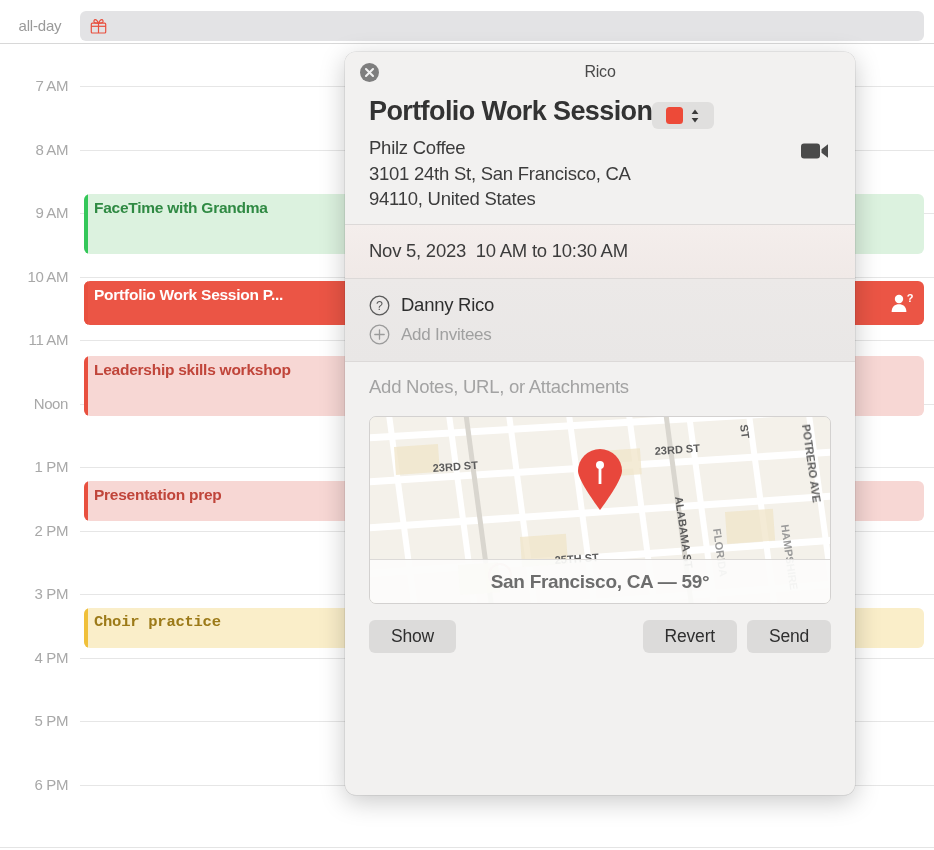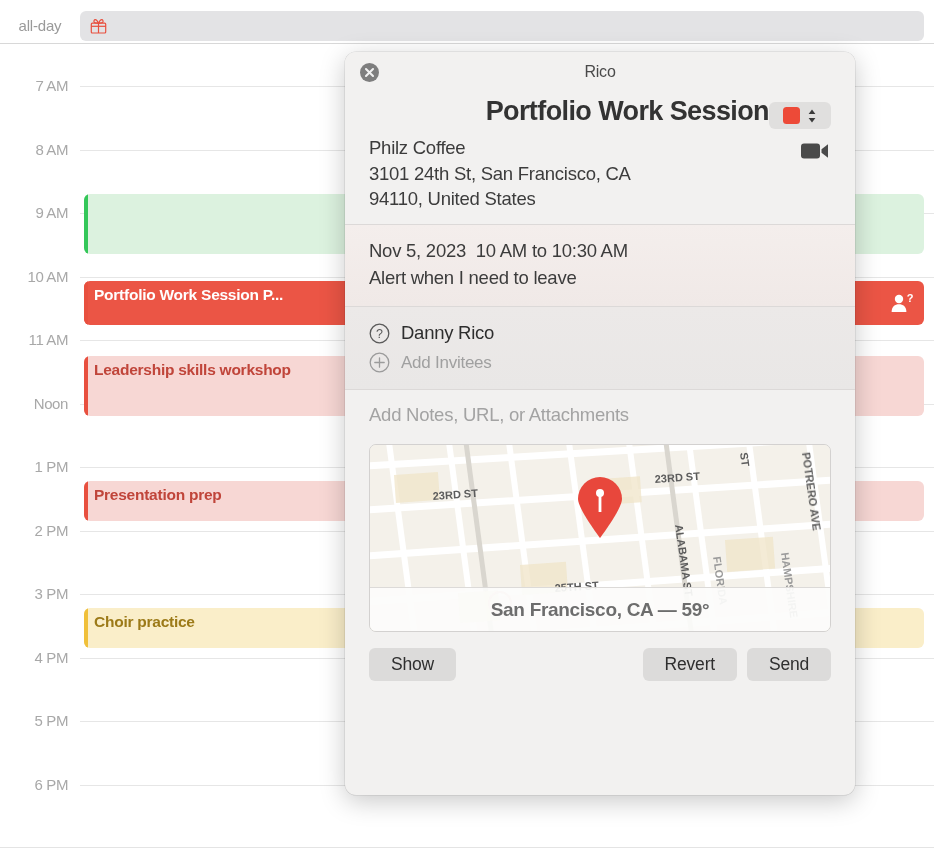--- a/index.html
+++ b/index.html
@@ -76,21 +76,21 @@
     background: #f2f1f0;
   }
   .pop-title { font-size: 16px; color: #4a4a4a; letter-spacing: -0.2px; }
   .close-btn {
     position: absolute; left: 15px; top: 11px; width: 19px; height: 19px;
     cursor: pointer;
   }
 
   .pop-sec { padding: 0 24px; }
   .sec-title-row {
-    display: flex; align-items: flex-start; justify-content: flex-end;
+    display: flex; align-items: flex-start; justify-content: flex-start;
     padding-top: 4px;
   }
   .ev-name {
     font-size: 27px; font-weight: bold; color: #333333; letter-spacing: -0.6px;
     line-height: 1.18;
   }
   .color-pop {
     flex: none; width: 62px; height: 27px; border-radius: 6px;
     background: #e0dfde; display: flex; align-items: center;
     justify-content: center; gap: 7px; margin-top: 6px; cursor: pointer;
@@ -221,41 +221,42 @@
         </div>
         <div class="hour-row" style="top: 740.5px;">
           <div class="hour-label">6 PM</div>
           <div class="hour-line"></div>
         </div>
       </div>
 
     <div id="events">
         <div class="event" style="top: 150px; height: 60px; background: rgb(220, 242, 223);">
           <div class="bar" style="background: rgb(52, 199, 89);"></div>
+          <div class="etitle" style="color: rgb(47, 138, 67);">FaceTime with Grandma</div>
         </div>
         <div class="event selected" style="top: 237px; height: 44px; background: rgb(235, 85, 69);">
           <div class="bar" style="background: rgb(232, 80, 63);"></div>
           <div class="etitle" style="color: rgb(255, 255, 255);">Portfolio Work Session  P...</div>
           <span class="invitee-badge"><svg viewBox="0 0 26 20" width="26" height="20">
               <circle cx="9" cy="6" r="4.2" fill="#ffffff"></circle>
               <path d="M1.6 19 C1.6 13.6 5 11.2 9 11.2 C13 11.2 16.4 13.6 16.4 19 Z" fill="#ffffff"></path>
               <text x="20" y="9" text-anchor="middle" font-size="11" font-weight="bold" font-family="Liberation Sans, sans-serif" fill="#ffffff">?</text>
             </svg></span>
         </div>
         <div class="event" style="top: 312px; height: 60px; background: rgb(247, 215, 212);">
           <div class="bar" style="background: rgb(232, 80, 63);"></div>
           <div class="etitle" style="color: rgb(192, 69, 58);">Leadership skills workshop</div>
         </div>
         <div class="event" style="top: 437px; height: 40px; background: rgb(247, 215, 212);">
           <div class="bar" style="background: rgb(232, 80, 63);"></div>
           <div class="etitle" style="color: rgb(192, 69, 58);">Presentation prep</div>
         </div>
         <div class="event" style="top: 564px; height: 40px; background: rgb(250, 238, 201);">
           <div class="bar" style="background: rgb(240, 192, 58);"></div>
-          <div class="etitle" style="color: rgb(156, 122, 24);">Choir practice</div>
+          <div class="etitle" style="color: rgb(156, 122, 24); font-family: Liberation Mono, monospace;">Choir practice</div>
         </div>
       </div>
   </div>
 
   <div class="popover">
 
     <div class="pop-titlebar">
       <span class="close-btn">
         <svg viewBox="0 0 19 19" width="19" height="19">
           <circle cx="9.5" cy="9.5" r="9.5" fill="#7e7e7e"></circle>
@@ -294,21 +295,20 @@
       </div>
       <div style="height:12px"></div>
     </div>
 
     <div class="divider"></div>
 
     <div class="sec-when">
       <div class="when-line">
         <span>Nov 5, 2023</span>&nbsp;&nbsp;<span>10 AM to 10:30 AM</span>
       </div>
-      <div class="when-line">Alert when I need to leave</div>
     </div>
 
     <div class="divider"></div>
 
     <div class="sec-invitees">
       <div class="inv-row">
         <span class="inv-ic">
           <svg viewBox="0 0 21 21" width="21" height="21">
             <circle cx="10.5" cy="10.5" r="9.3" fill="none" stroke="#5a5a5a" stroke-width="1.3"></circle>
             <text x="10.5" y="15.2" text-anchor="middle" font-size="12.5" font-family="Liberation Sans, sans-serif" fill="#5a5a5a">?</text>

